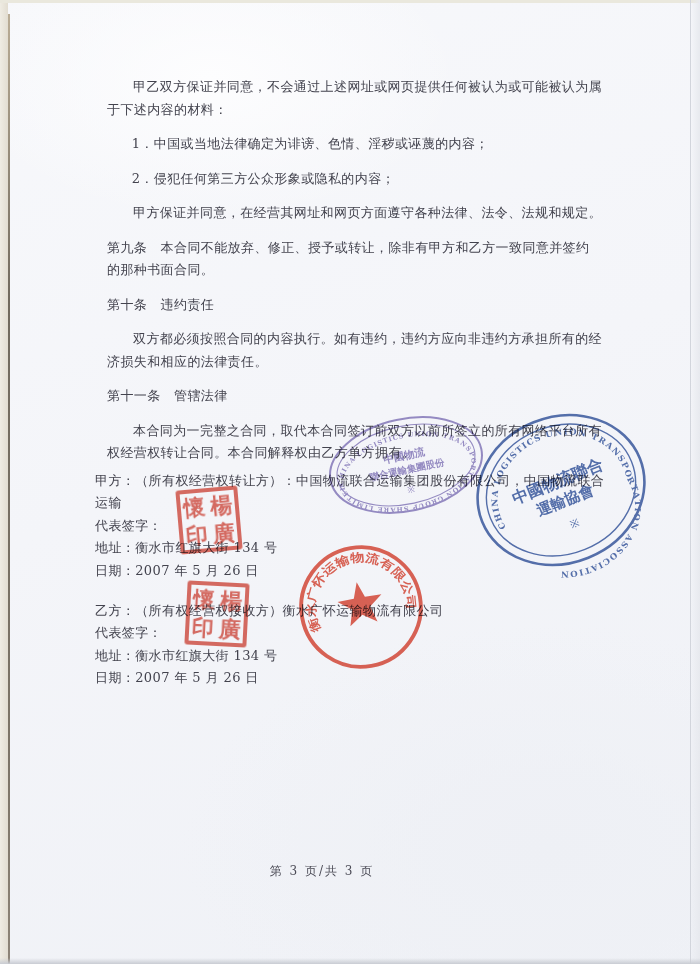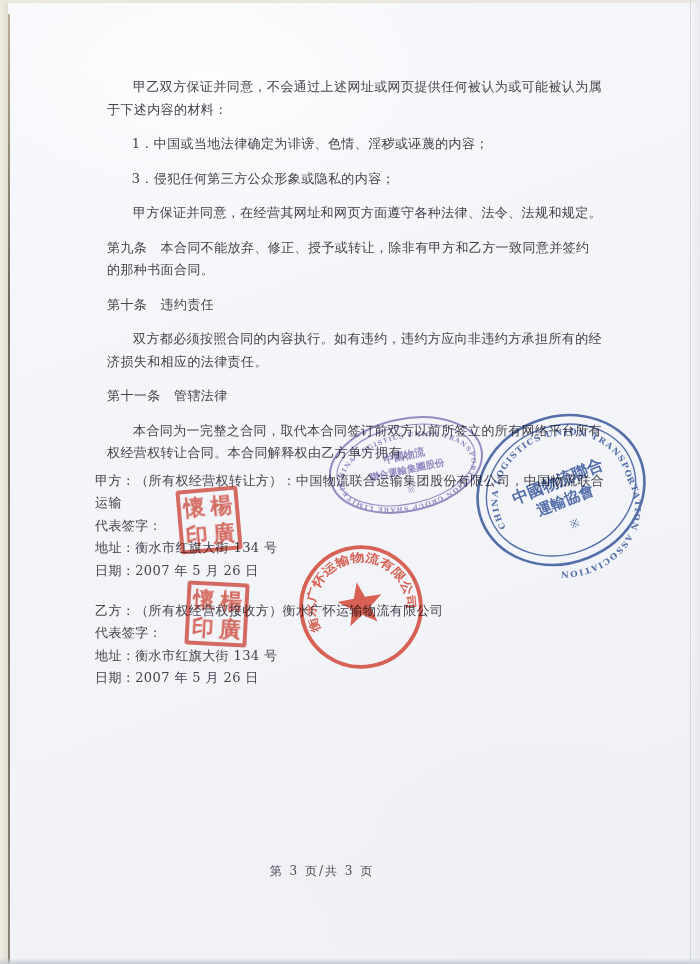--- a/index.html
+++ b/index.html
@@ -79,21 +79,21 @@
   <div class="edge-left-strip"></div>
   <div class="edge-left-line"></div>
   <div class="edge-top"></div>
   <div class="edge-right-shade"></div>
   <div class="edge-right-line"></div>
   <div class="edge-bottom"></div>
 
   <div class="content">
     <p class="ind">甲乙双方保证并同意，不会通过上述网址或网页提供任何被认为或可能被认为属于下述内容的材料：</p>
     <p class="clause">1．中国或当地法律确定为诽谤、色情、淫秽或诬蔑的内容；</p>
-    <p class="clause">3．侵犯任何第三方公众形象或隐私的内容；</p>
+    <p class="clause">2．侵犯任何第三方公众形象或隐私的内容；</p>
     <p class="ind">甲方保证并同意，在经营其网址和网页方面遵守各种法律、法令、法规和规定。</p>
     <p>第九条　本合同不能放弃、修正、授予或转让，除非有甲方和乙方一致同意并签约的那种书面合同。</p>
     <p class="art-title">第十条　违约责任</p>
     <p class="ind">双方都必须按照合同的内容执行。如有违约，违约方应向非违约方承担所有的经济损失和相应的法律责任。</p>
     <p>第十一条　管辖法律</p>
     <p class="ind">本合同为一完整之合同，取代本合同签订前双方以前所签立的所有网络平台所有权经营权转让合同。本合同解释权由乙方单方拥有。</p>
   </div>
 
   <div class="sig-block sig-a">
     <p>甲方：（所有权经营权转让方）：中国物流联合运输集团股份有限公司，中国物流联合运输</p>

